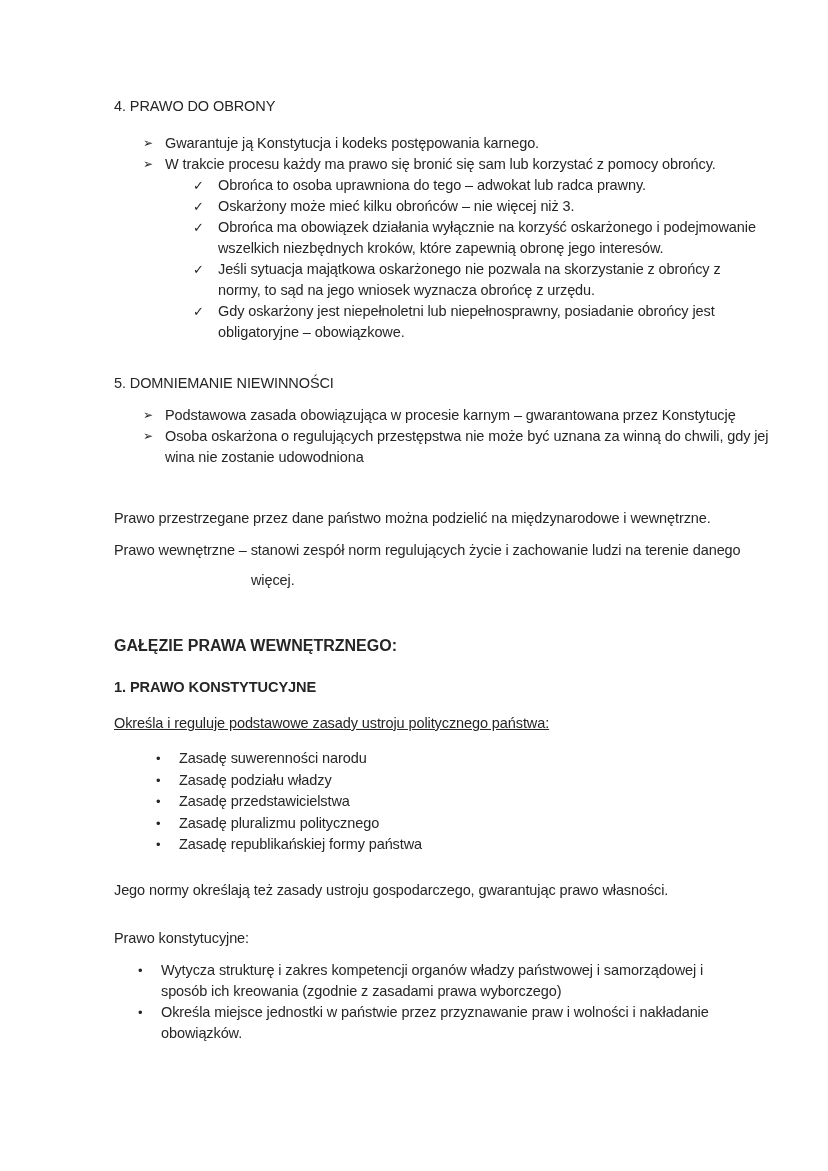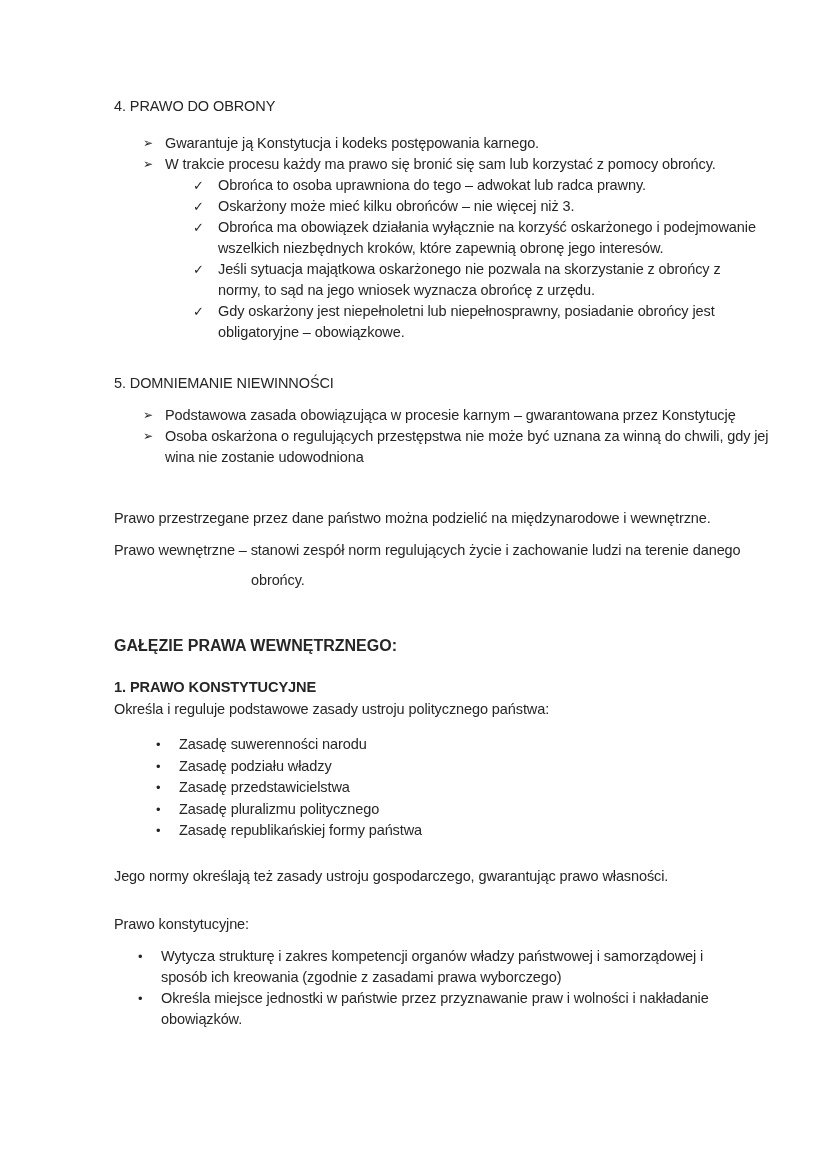--- a/index.html
+++ b/index.html
@@ -54,21 +54,21 @@
   #para-internal-cont { margin-top: 9px; margin-left: 137px; }
   #branches-title {
     margin-top: 44px;
     width: 632px;
     font-size: 16px;
     line-height: 22px;
     font-weight: 700;
     letter-spacing: 0;
   }
   #heading-konst  { margin-top: 20px; }
-  #para-okresla   { margin-top: 1px; }
+  #para-okresla   { margin-top: 15px; text-decoration: underline; }
   #list-zasady    { margin-top: 14px; }
   #para-jego      { margin-top: 24px; }
   #subtitle-konst {
     margin-top: 27px;
     width: 632px;
   }
   #list-konst     { margin-top: 11px; }
 </style>
 </head>
 <body>
@@ -124,21 +124,21 @@
     <div class="li">
       <span class="marker">➢</span>
       <span class="li-text">Osoba oskarżona o regulujących przestępstwa nie może być uznana za winną do chwili, gdy jej
 wina nie zostanie udowodniona</span>
     </div>
   </div>
 
   <p id="para-division">Prawo przestrzegane przez dane państwo można podzielić na międzynarodowe i wewnętrzne.</p>
 
   <p id="para-internal">Prawo wewnętrzne – stanowi zespół norm regulujących życie i zachowanie ludzi na terenie danego</p>
-  <p id="para-internal-cont">obrońcy.</p>
+  <p id="para-internal-cont">więcej.</p>
 
   <h1 id="branches-title">GAŁĘZIE PRAWA WEWNĘTRZNEGO:</h1>
 
   <h2 class="bold-heading" id="heading-konst">1. PRAWO KONSTYTUCYJNE</h2>
 
   <p id="para-okresla">Określa i reguluje podstawowe zasady ustroju politycznego państwa:</p>
 
   <div class="list list-zasady" id="list-zasady">
     <div class="li">
       <span class="marker">•</span>

